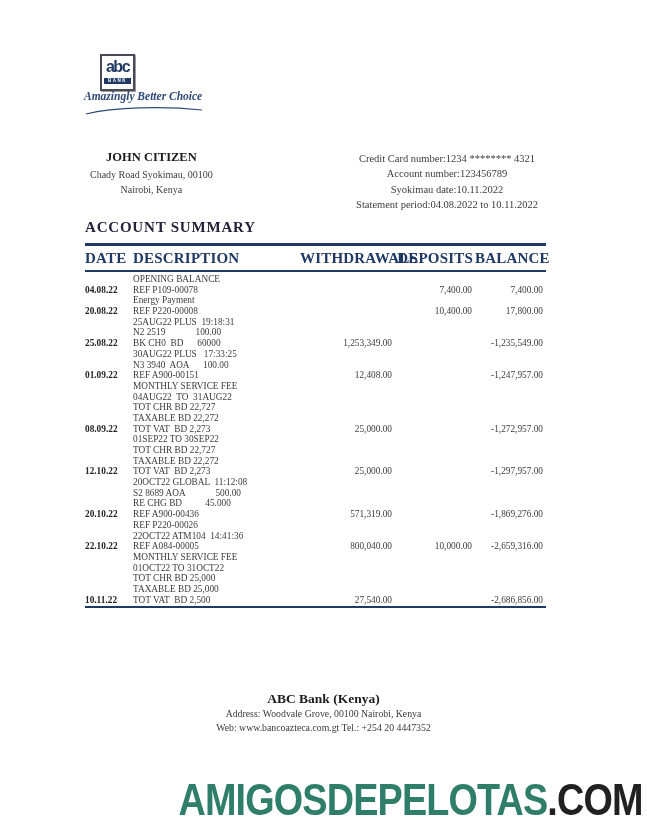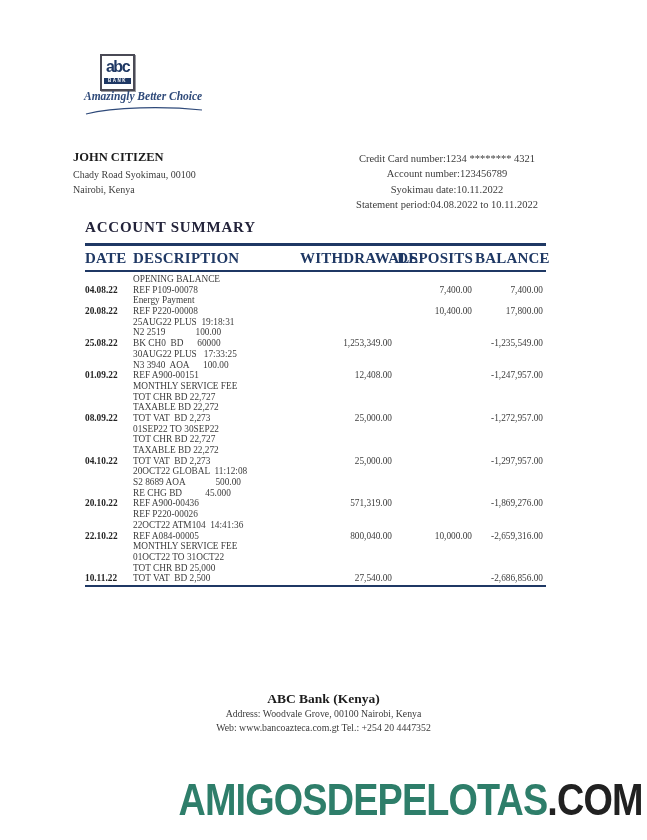--- a/index.html
+++ b/index.html
@@ -40,21 +40,21 @@
   }
   .tagline{
     position:absolute;left:84px;top:90px;width:140px;
     font-style:italic;font-weight:bold;
     font-size:11.5px;color:#2f4a7a;
     font-family:"Liberation Serif", serif;
     white-space:nowrap;
   }
   .swoosh{position:absolute;left:84px;top:105px;}
   
-  .customer-block{position:absolute;left:73px;top:150px;color:var(--text);}
+  .customer-block{position:absolute;left:90px;top:150px;color:var(--text);text-align:center;}
   .customer-name{font-weight:bold;font-size:12.5px;color:#1c1c1c;margin-bottom:3px;}
   .customer-line{font-size:10px;line-height:14.5px;}
   .info-block{position:absolute;left:347px;top:151px;width:200px;color:var(--text);}
   .info-row{display:flex;justify-content:center;font-size:10.5px;line-height:15.4px;}
   .info-label{text-align:left;}
   .info-value{text-align:right;}
   
   .summary-title{
     position:absolute;left:85px;top:219px;
     font-weight:bold;font-size:15px;letter-spacing:0.8px;color:#23233a;
@@ -230,20 +230,27 @@
     </div>
 
     <div class="trow">
       <span class="cell-date"></span>
       <span class="cell-desc">MONTHLY SERVICE FEE</span>
       <span class="cell-num"></span>
       <span class="cell-num"></span>
       <span class="cell-num"></span>
     </div>
 
+    <div class="trow">
+      <span class="cell-date"></span>
+      <span class="cell-desc">04AUG22  TO  31AUG22</span>
+      <span class="cell-num"></span>
+      <span class="cell-num"></span>
+      <span class="cell-num"></span>
+    </div>
 
     <div class="trow">
       <span class="cell-date"></span>
       <span class="cell-desc">TOT CHR BD 22,727</span>
       <span class="cell-num"></span>
       <span class="cell-num"></span>
       <span class="cell-num"></span>
     </div>
 
     <div class="trow">
@@ -280,21 +287,21 @@
 
     <div class="trow">
       <span class="cell-date"></span>
       <span class="cell-desc">TAXABLE BD 22,272</span>
       <span class="cell-num"></span>
       <span class="cell-num"></span>
       <span class="cell-num"></span>
     </div>
 
     <div class="trow">
-      <span class="cell-date">04.10.22</span>
+      <span class="cell-date">12.10.22</span>
       <span class="cell-desc">TOT VAT  BD 2,273</span>
       <span class="cell-num">25,000.00</span>
       <span class="cell-num"></span>
       <span class="cell-num">-1,297,957.00</span>
     </div>
 
     <div class="trow">
       <span class="cell-date"></span>
       <span class="cell-desc">20OCT22 GLOBAL  11:12:08</span>
       <span class="cell-num"></span>
@@ -367,20 +374,27 @@
     </div>
 
     <div class="trow">
       <span class="cell-date"></span>
       <span class="cell-desc">TOT CHR BD 25,000</span>
       <span class="cell-num"></span>
       <span class="cell-num"></span>
       <span class="cell-num"></span>
     </div>
 
+    <div class="trow">
+      <span class="cell-date"></span>
+      <span class="cell-desc">TAXABLE BD 25,000</span>
+      <span class="cell-num"></span>
+      <span class="cell-num"></span>
+      <span class="cell-num"></span>
+    </div>
 
     <div class="trow">
       <span class="cell-date">10.11.22</span>
       <span class="cell-desc">TOT VAT  BD 2,500</span>
       <span class="cell-num">27,540.00</span>
       <span class="cell-num"></span>
       <span class="cell-num">-2,686,856.00</span>
     </div>
   </div>
   </div>

